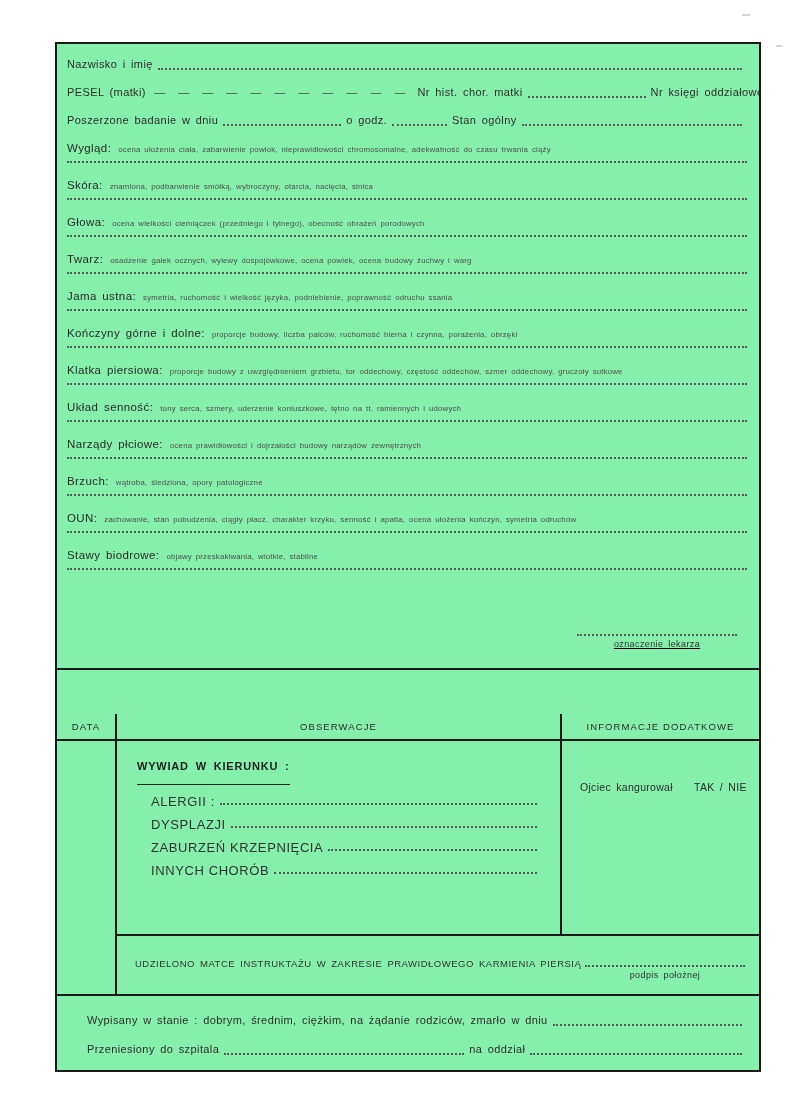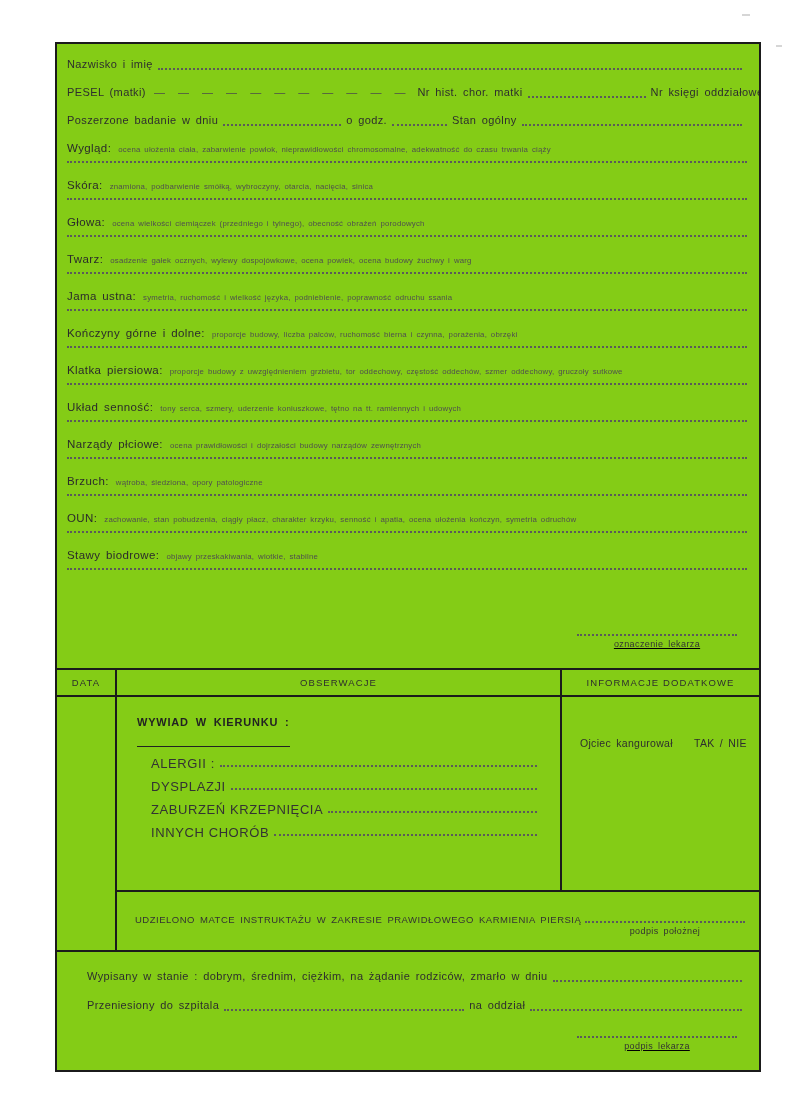--- a/index.html
+++ b/index.html
@@ -2,21 +2,21 @@
 <html><head>
 <meta charset="utf-8">
 <style>
   * { margin:0; padding:0; box-sizing:border-box; }
   html,body { width:800px; height:1117px; background:#ffffff; font-family:"Liberation Sans", sans-serif; position:relative; }
 
   .scan-speck { position:absolute; background:#c4c4c4; opacity:.7; }
 
   .sheet {
     position:absolute; left:55px; top:42px; width:706px; height:1030px;
-    border:2px solid #1b1b1b; background:#84cc16; overflow:hidden;
+    border:2px solid #1b1b1b; background:#86efac; overflow:hidden;
   }
 
   
   .top-area { height:624px; padding:14px 12px 0 10px; overflow:hidden; }
 
   .frow { display:flex; align-items:flex-end; margin-bottom:15px; font-size:11px; line-height:13px; color:#2e2e2e; letter-spacing:.4px; word-spacing:2px; white-space:nowrap; }
   .frow .lbl { flex:0 0 auto; }
   .dots { flex:1 1 auto; border-bottom:2px dotted #5a5a5a; height:4px; margin:0 5px 1px 5px; min-width:20px; }
   .dots.w120 { flex:0 0 118px; }
   .dots.w55  { flex:0 0 55px; }
@@ -30,31 +30,31 @@
   .dotline { border-bottom:2px dotted #5a5a5a; height:9px; margin-top:0; }
 
   .sig-right { display:flex; justify-content:flex-end; padding-right:10px;text-decoration:underline; }
   .sig { width:160px; text-align:center; }
   .sig .sigdots { border-bottom:2px dotted #5a5a5a; height:6px; }
   .sig .siglabel { font-size:9px; color:#333; letter-spacing:.4px; word-spacing:2px; margin-top:3px; }
   .mark-sig { margin-top:44px; }
 
   
   .obs-table { border-top:2px solid #1b1b1b; border-bottom:2px solid #1b1b1b; }
-  .thead { display:grid; grid-template-columns:60px 1fr 197px; height:27px; border-bottom:2px solid #1b1b1b; }
+  .thead { display:grid; grid-template-columns:60px 1fr 197px; height:27px; border-bottom:2px solid #1b1b1b;margin-top:44px; }
   .thead > div { display:flex; align-items:center; justify-content:center; font-size:9.5px; letter-spacing:1.1px; color:#2e2e2e; }
   .thead .hc1, .thead .hc2 { border-right:2px solid #1b1b1b; }
 
   .tbody { display:grid; grid-template-columns:60px 1fr 197px; grid-template-rows:193px 60px; }
   .cell-data { grid-column:1; grid-row:1 / 3; border-right:2px solid #1b1b1b; }
   .cell-obs  { grid-column:2; grid-row:1; border-right:2px solid #1b1b1b; padding:15px 14px 0 20px; }
   .cell-info { grid-column:3; grid-row:1; padding:40px 6px 0 18px; }
   .cell-merged { grid-column:2 / 4; grid-row:2; border-top:2px solid #1b1b1b; display:flex; justify-content:space-between; padding:19px 14px 0 18px; }
 
-  .wywiad-title { display:inline-block; font-size:11px; font-weight:bold; letter-spacing:.8px; word-spacing:3px; color:#222; border-bottom:1.6px solid #222; padding-bottom:18px; margin-bottom:11px; }
+  .wywiad-title { display:inline-block; font-size:11px; font-weight:bold; letter-spacing:.8px; word-spacing:3px; color:#222; border-bottom:1.6px solid #222; padding-bottom:12px; margin-bottom:11px; }
   .witem { display:flex; align-items:flex-end; margin:0 4px 12px 14px; font-size:13px; line-height:11px; letter-spacing:.6px; color:#333; }
   .witem .wlabel { flex:0 0 auto; }
   .witem .dots { margin-bottom:2px; }
 
   .kangaroo { font-size:10.5px; color:#2e2e2e; letter-spacing:.3px; word-spacing:2px; white-space:nowrap; }
   .kangaroo .opt { margin-left:16px; }
 
   .instruction { font-size:9.5px; letter-spacing:.5px; word-spacing:2px; color:#333; padding-top:3px; }
   .merged-sig { margin-top:6px; }
 

